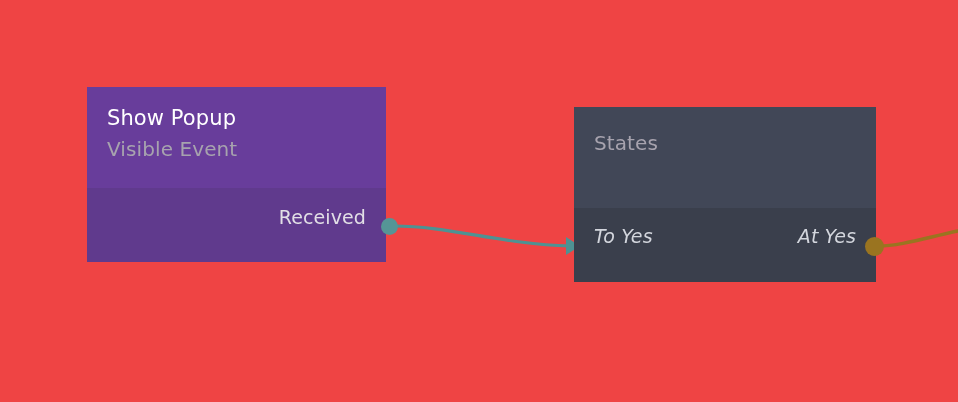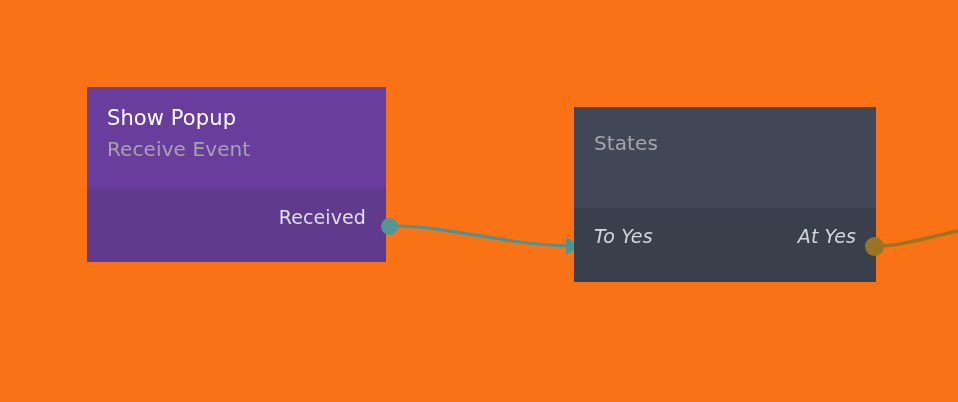--- a/index.html
+++ b/index.html
@@ -11,21 +11,21 @@
     width: 958px;
     height: 402px;
     overflow: hidden;
     font-family: "DejaVu Sans", "Liberation Sans", sans-serif;
   }
 
   #canvas {
     position: relative;
     width: 958px;
     height: 402px;
-    background: #f97316;
+    background: #ef4444;
   }
 
   #edge-layer {
     position: absolute;
     left: 0;
     top: 0;
     width: 958px;
     height: 402px;
     pointer-events: none;
   }
@@ -172,21 +172,21 @@
 
     <path d="M 394 226 C 450 226, 500 244, 570 246" fill="none" stroke="#4e9293" stroke-width="3.2" stroke-linecap="round"></path>
     <polygon points="566,237 580,246 566,255" fill="#4e9293"></polygon>
 
     <path d="M 878 246 C 900 246, 925 238, 958 231" fill="none" stroke="#9a7420" stroke-width="3.4" stroke-linecap="round"></path>
   </svg>
 
   <div class="node" id="node-show-popup">
     <div class="node-header">
       <div class="node-title">Show Popup</div>
-      <div class="node-subtitle">Receive Event</div>
+      <div class="node-subtitle">Visible Event</div>
     </div>
     <div class="node-body">
       <div class="port-row">
         <span class="port-label out">Received</span>
       </div>
     </div>
   </div>
 
   <div class="node" id="node-visible">
     <div class="node-header">

